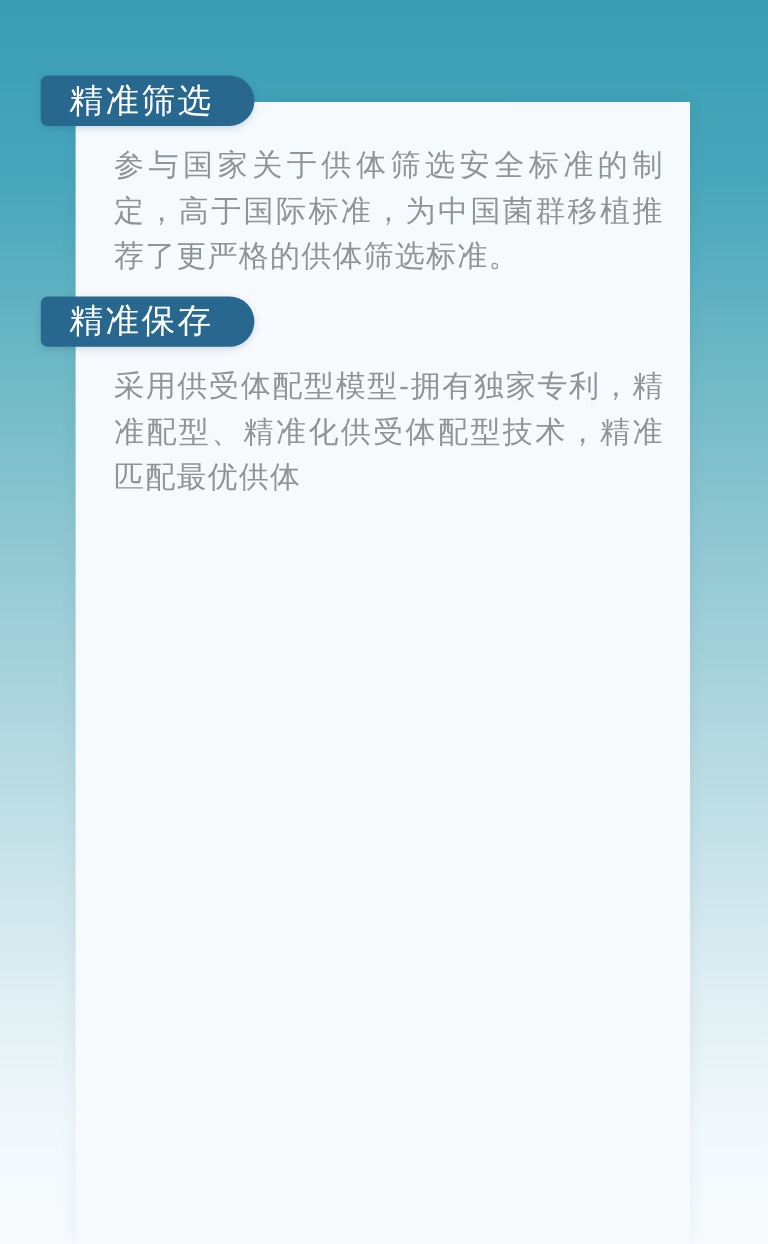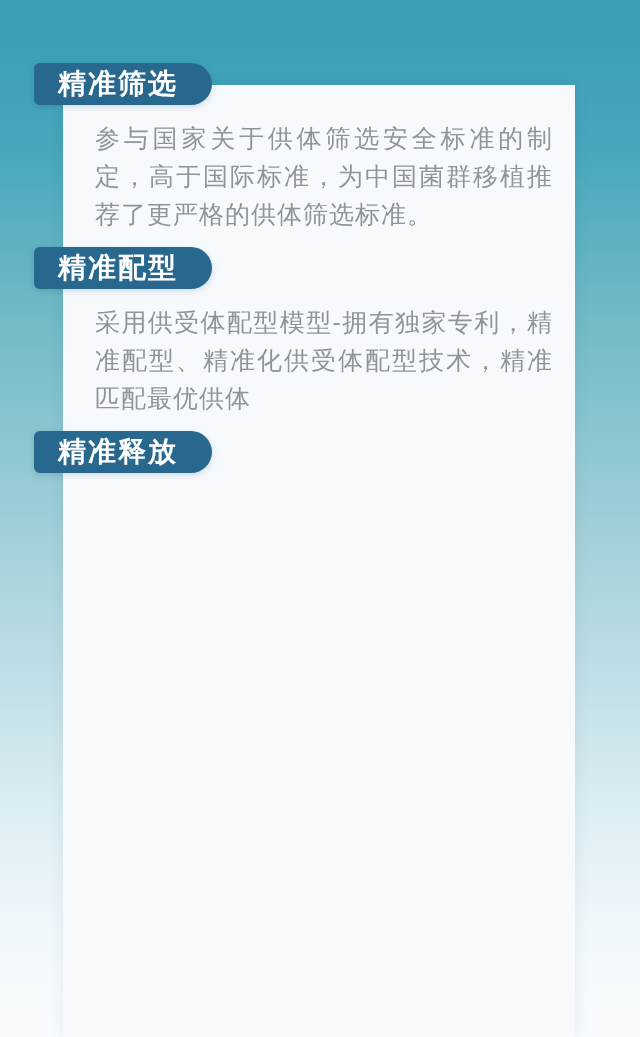--- a/index.html
+++ b/index.html
@@ -51,21 +51,21 @@
     margin: 0 0 14px 34px;
     padding: 0 36px 0 24px;
     box-sizing: border-box;
     background: #28688f;
     border-radius: 6px 22px 22px 6px;
     box-shadow: 0 2px 6px rgba(20, 70, 100, 0.18);
   }
   .pill-label {
     color: #ffffff;
     font-size: 28px;
-    font-weight: bold;
+    font-weight: normal;
     letter-spacing: 2px;
     white-space: nowrap;
     line-height: 1;
   }
   .body-text {
     margin: 4px 0 14px 95px;
     width: 458px;
     font-size: 25px;
     line-height: 38px;
     letter-spacing: 1px;
@@ -85,29 +85,26 @@
       <div class="pill">
         <span class="pill-label">精准筛选</span>
       </div>
       <p class="body-text">参与国家关于供体筛选安全标准的制定，高于国际标准，为中国菌群移植推荐了更严格的供体筛选标准。</p>
     </div>
 
     <div class="section">
     </div>
 
     <div class="section">
+      <div class="pill">
+        <span class="pill-label">精准保存</span>
+      </div>
     </div>
 
     <div class="section">
-      <div class="pill">
-        <span class="pill-label">精准配型</span>
-      </div>
       <p class="body-text">采用供受体配型模型-拥有独家专利，精准配型、精准化供受体配型技术，精准匹配最优供体</p>
     </div>
 
     <div class="section">
-      <div class="pill">
-        <span class="pill-label">精准释放</span>
-      </div>
     </div>
 
   </div>
 </div>
 
 </body></html>

